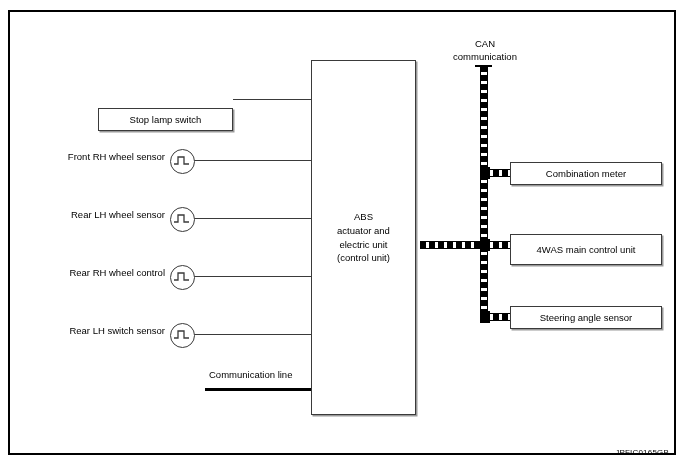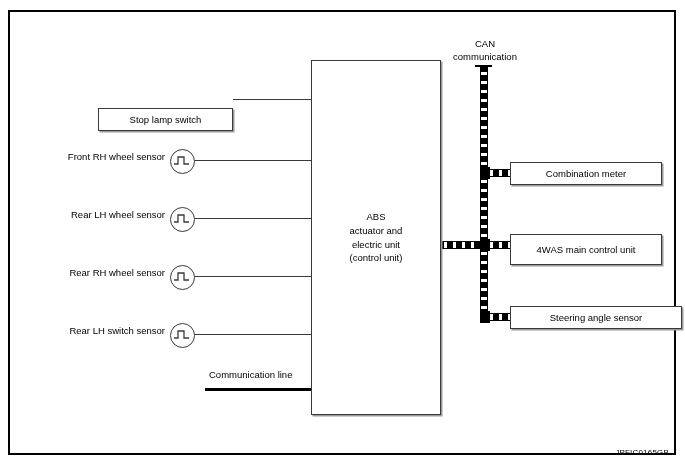--- a/index.html
+++ b/index.html
@@ -44,21 +44,21 @@
     z-index: 6;
   }
   .box-shadowed {
     box-shadow: 1.5px 1.5px 0 #9a9a9a;
   }
   
   .abs-unit {
     position: absolute;
     left: 311px;
     top: 60px;
-    width: 130px;
+    width: 105px;
     height: 355px;
     box-sizing: border-box;
     border: 1px solid #3a3a3a;
     box-shadow: 1.5px 1.5px 0 #9a9a9a;
     background: #ffffff;
     display: flex;
     align-items: center;
     justify-content: center;
     z-index: 6;
   }
@@ -179,21 +179,21 @@
   <div class="hline" style="left:192px; top:160px; width:120px;"></div>
 
   <div class="txt txt-right" style="left:40px; top:209px; width:125px;">Rear LH wheel sensor</div>
   <div class="sensor-icon" style="left:170px; top:207px;">
     <svg width="21" height="21" viewBox="0 0 21 21">
       <polyline points="3,14 7,14 7,7 13,7 13,14 18,14" fill="none" stroke="#3a3a3a" stroke-width="1.3"></polyline>
     </svg>
   </div>
   <div class="hline" style="left:192px; top:218px; width:120px;"></div>
 
-  <div class="txt txt-right" style="left:40px; top:267px; width:125px;">Rear RH wheel sensor</div>
+  <div class="txt txt-right" style="left:40px; top:267px; width:125px;">Rear RH wheel control</div>
   <div class="sensor-icon" style="left:170px; top:265px;">
     <svg width="21" height="21" viewBox="0 0 21 21">
       <polyline points="3,14 7,14 7,7 13,7 13,14 18,14" fill="none" stroke="#3a3a3a" stroke-width="1.3"></polyline>
     </svg>
   </div>
   <div class="hline" style="left:192px; top:276px; width:120px;"></div>
 
   <div class="txt txt-right" style="left:40px; top:325px; width:125px;">Rear LH switch sensor</div>
   <div class="sensor-icon" style="left:170px; top:323px;">
     <svg width="21" height="21" viewBox="0 0 21 21">
@@ -231,19 +231,19 @@
   <div class="can-joint" style="left:480px; top:311px; width:10px; height:12px;"></div>
 
   <div class="box box-shadowed" style="left:510px; top:162px; width:152px; height:23px;">
     <span>Combination meter</span>
   </div>
 
   <div class="box box-shadowed" style="left:510px; top:234px; width:152px; height:31px;">
     <span>4WAS main control unit</span>
   </div>
 
-  <div class="box box-shadowed" style="left:510px; top:306px; width:172px; height:23px;">
+  <div class="box box-shadowed" style="left:510px; top:306px; width:152px; height:23px;">
     <span>Steering angle sensor</span>
   </div>
 
   <div class="figcode">JPFIC0165GB</div>
 
 </div>
 
 </body></html>

